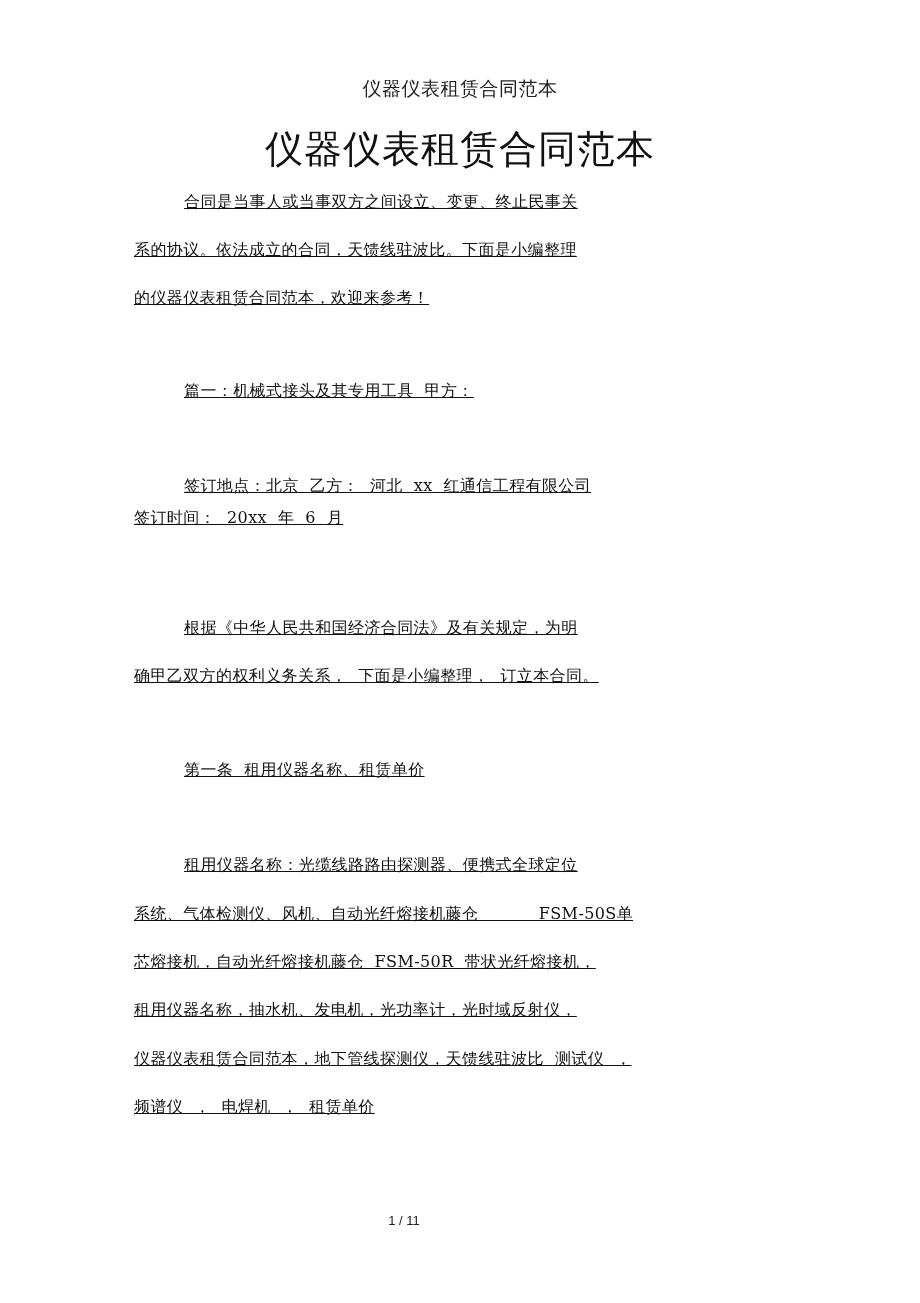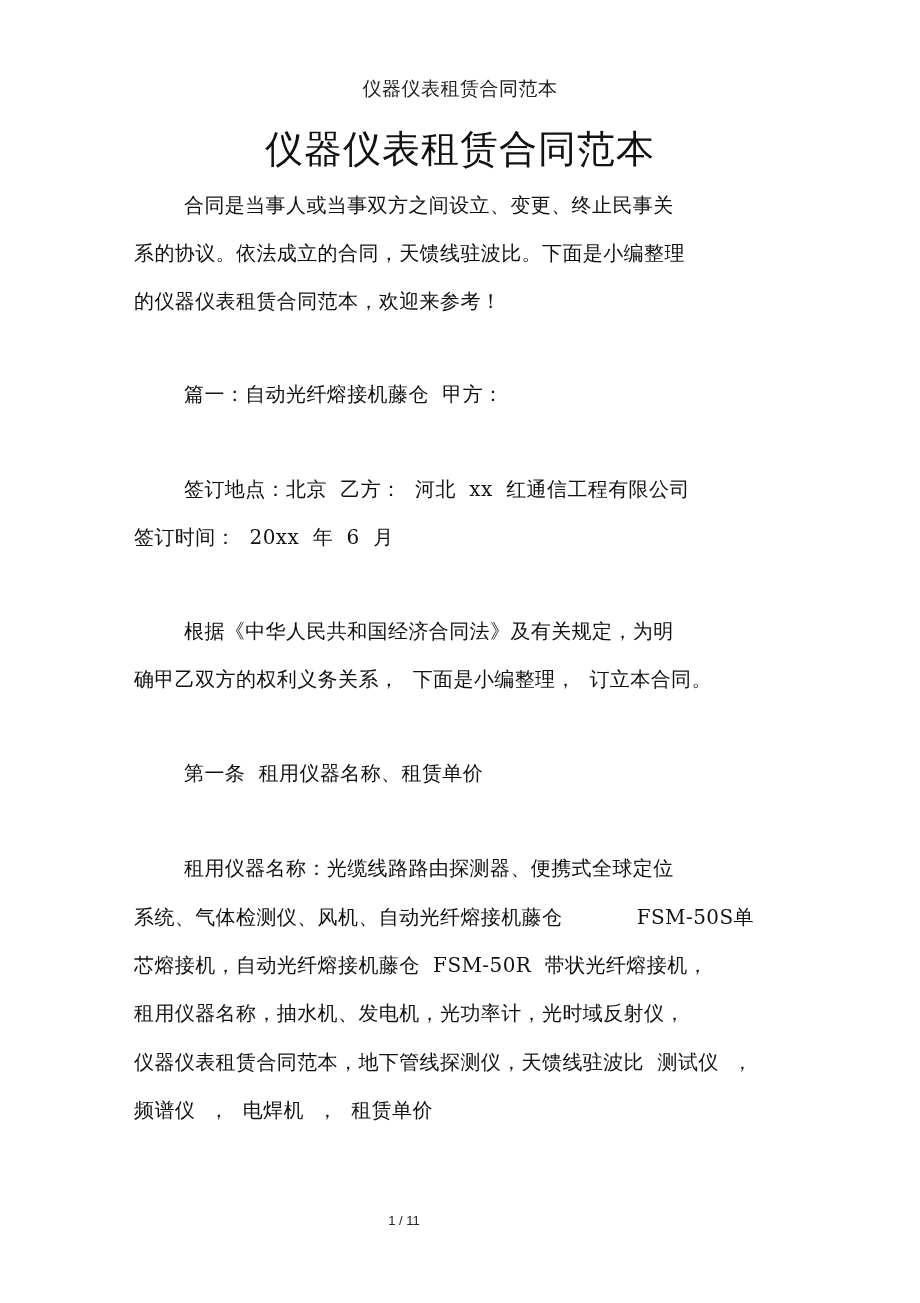--- a/index.html
+++ b/index.html
@@ -2,39 +2,39 @@
 <html><head>
 <meta charset="utf-8">
 <style>
   html, body { margin: 0; padding: 0; background: #ffffff; }
   body { width: 920px; height: 1303px; position: relative; overflow: hidden;
          font-family: "DejaVu Serif", "Liberation Serif", serif; color: #111; }
   .page-header { position: absolute; top: 76px; left: 0; width: 920px; text-align: center;
                  font-size: 19px; color: #222; letter-spacing: 0.5px; }
   .doc-title { position: absolute; top: 124px; left: 0; width: 920px; text-align: center;
                font-size: 38px; color: #111; letter-spacing: 1px; }
-  .line { position: absolute; left: 134px; font-size: 20px; white-space: pre; color: #111; letter-spacing: 0.4px; }
+  .line { position: absolute; left: 134px; font-size: 16px; white-space: pre; color: #111; letter-spacing: 0.4px; text-decoration: underline; }
   .indent { left: 184px; }
   .page-footer { position: absolute; top: 1213px; left: 0; width: 808px; text-align: center;
                  font-family: "Liberation Sans", sans-serif; font-size: 13px; color: #222; }
 </style>
 </head>
 <body>
 
 <div class="page-header">仪器仪表租赁合同范本</div>
 <div class="doc-title">仪器仪表租赁合同范本</div>
 
 <div class="line indent" style="top:192px">合同是当事人或当事双方之间设立、变更、终止民事关</div>
 <div class="line" style="top:240px">系的协议。依法成立的合同，天馈线驻波比。下面是小编整理</div>
 <div class="line" style="top:288px">的仪器仪表租赁合同范本，欢迎来参考！</div>
 
-<div class="line indent" style="top:381px">篇一：自动光纤熔接机藤仓  甲方：</div>
+<div class="line indent" style="top:381px">篇一：机械式接头及其专用工具  甲方：</div>
 
 <div class="line indent" style="top:476px">签订地点：北京  乙方：  河北  xx  红通信工程有限公司</div>
-<div class="line" style="top:524px">签订时间：  20xx  年  6  月</div>
+<div class="line" style="top:508px">签订时间：  20xx  年  6  月</div>
 
 <div class="line indent" style="top:618px">根据《中华人民共和国经济合同法》及有关规定，为明</div>
 <div class="line" style="top:666px">确甲乙双方的权利义务关系，  下面是小编整理，  订立本合同。</div>
 
 <div class="line indent" style="top:760px">第一条  租用仪器名称、租赁单价</div>
 
 <div class="line indent" style="top:855px">租用仪器名称：光缆线路路由探测器、便携式全球定位</div>
 <div class="line" style="top:904px">系统、气体检测仪、风机、自动光纤熔接机藤仓           FSM-50S单</div>
 <div class="line" style="top:952px">芯熔接机，自动光纤熔接机藤仓  FSM-50R  带状光纤熔接机，</div>
 <div class="line" style="top:1000px">租用仪器名称，抽水机、发电机，光功率计，光时域反射仪，</div>

